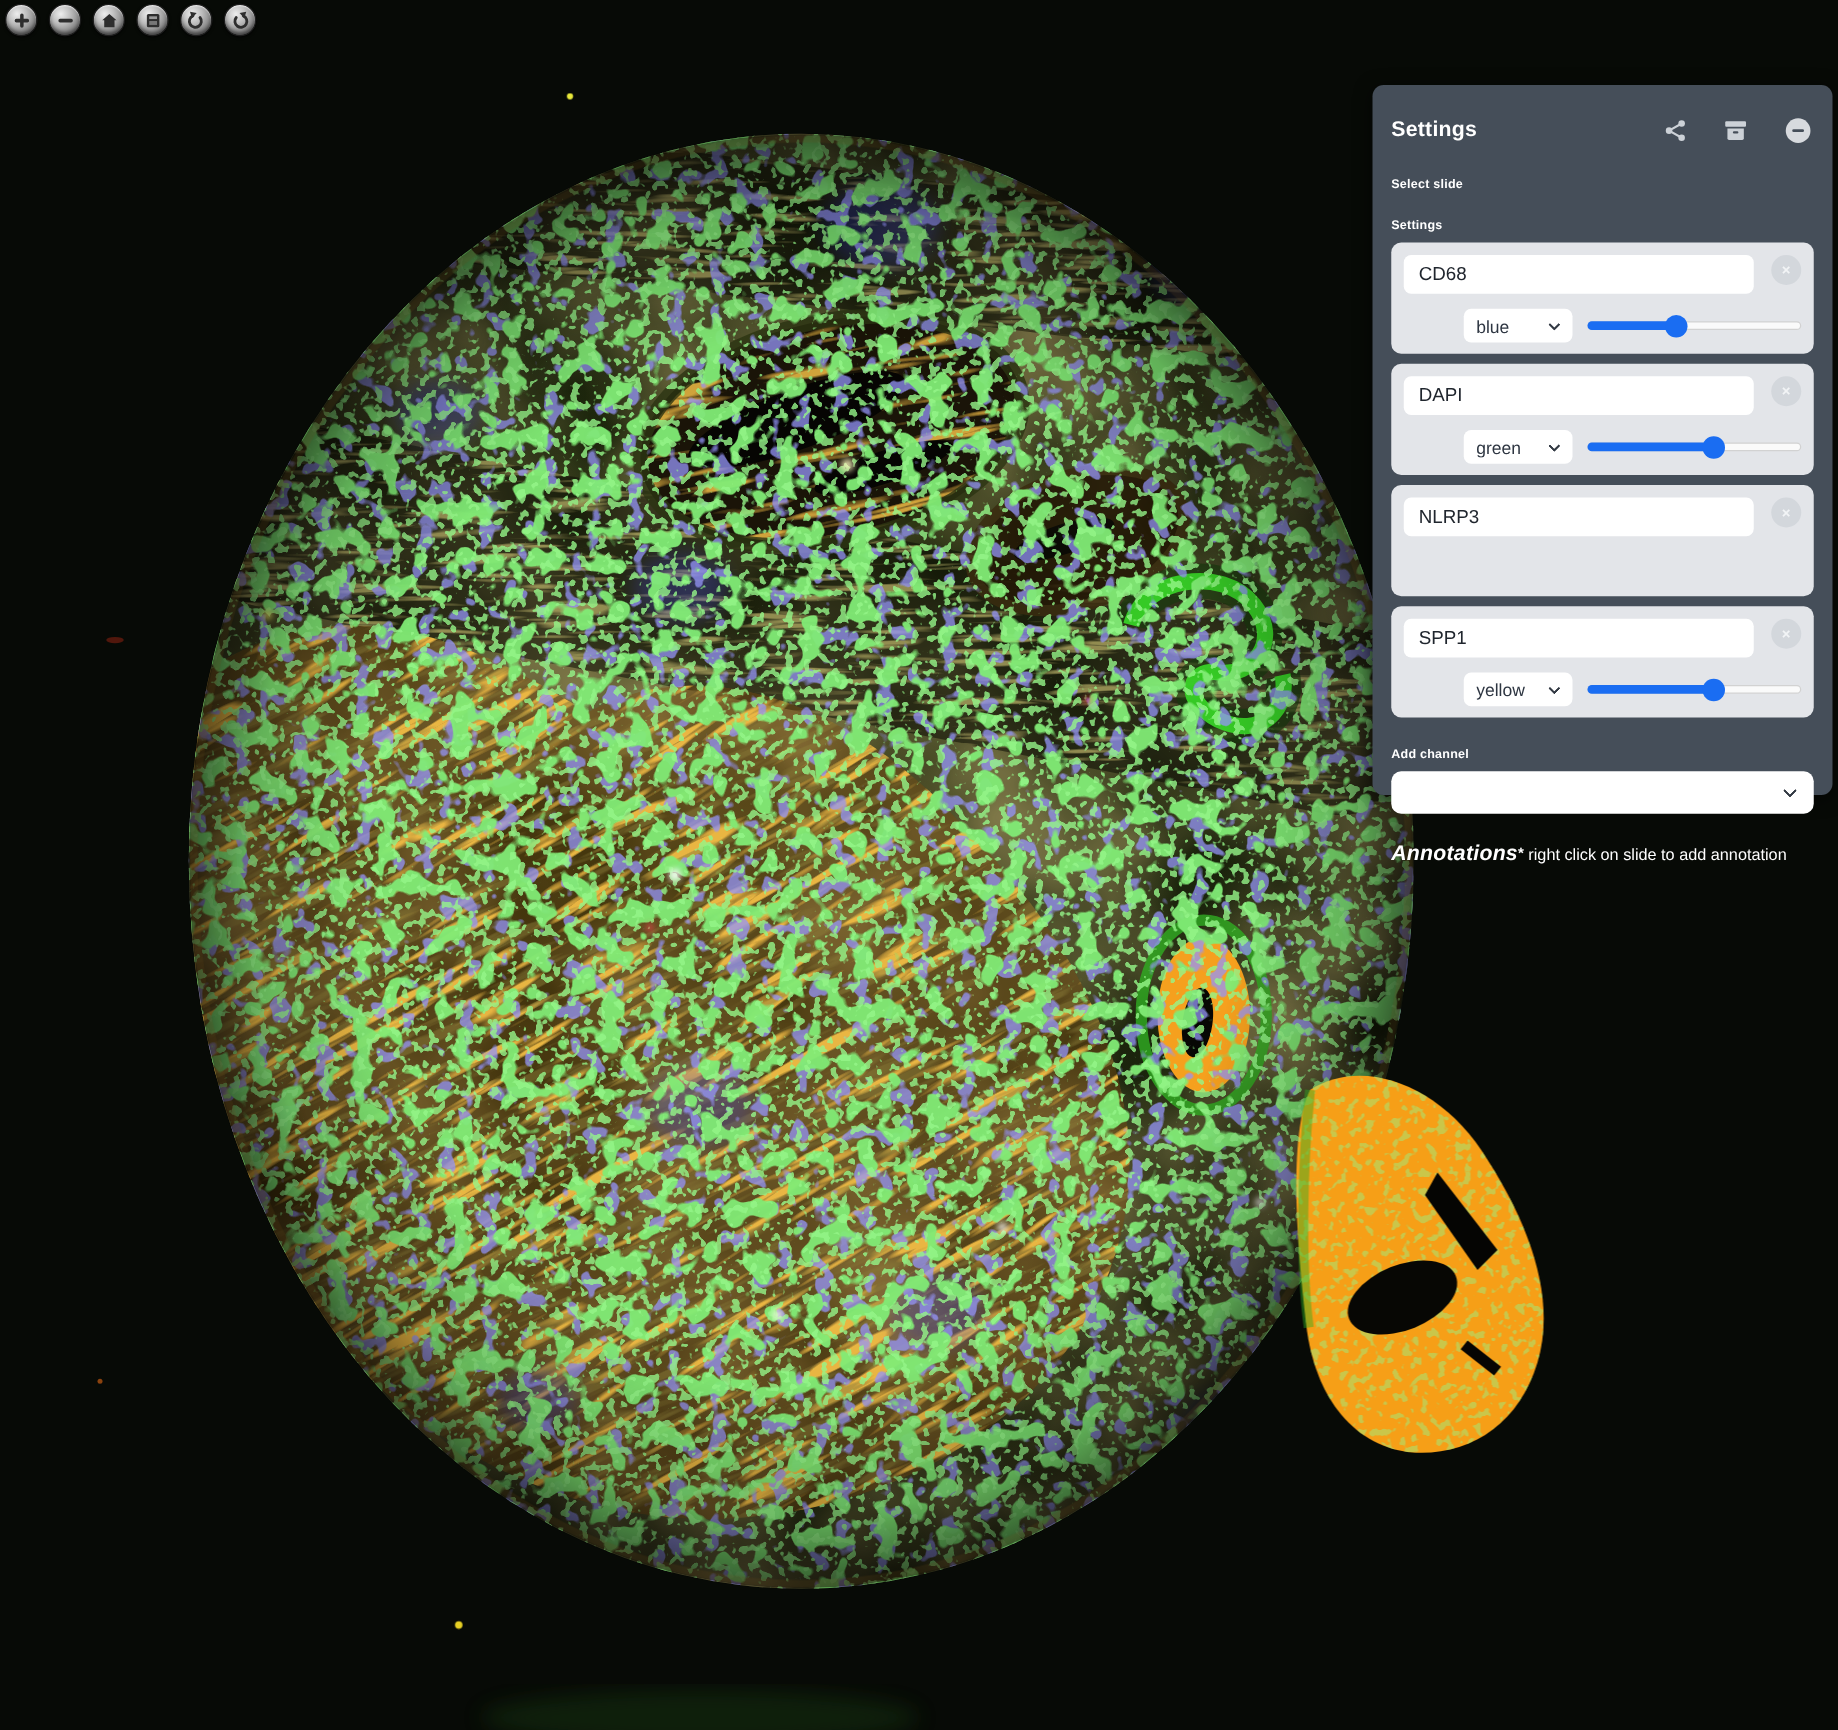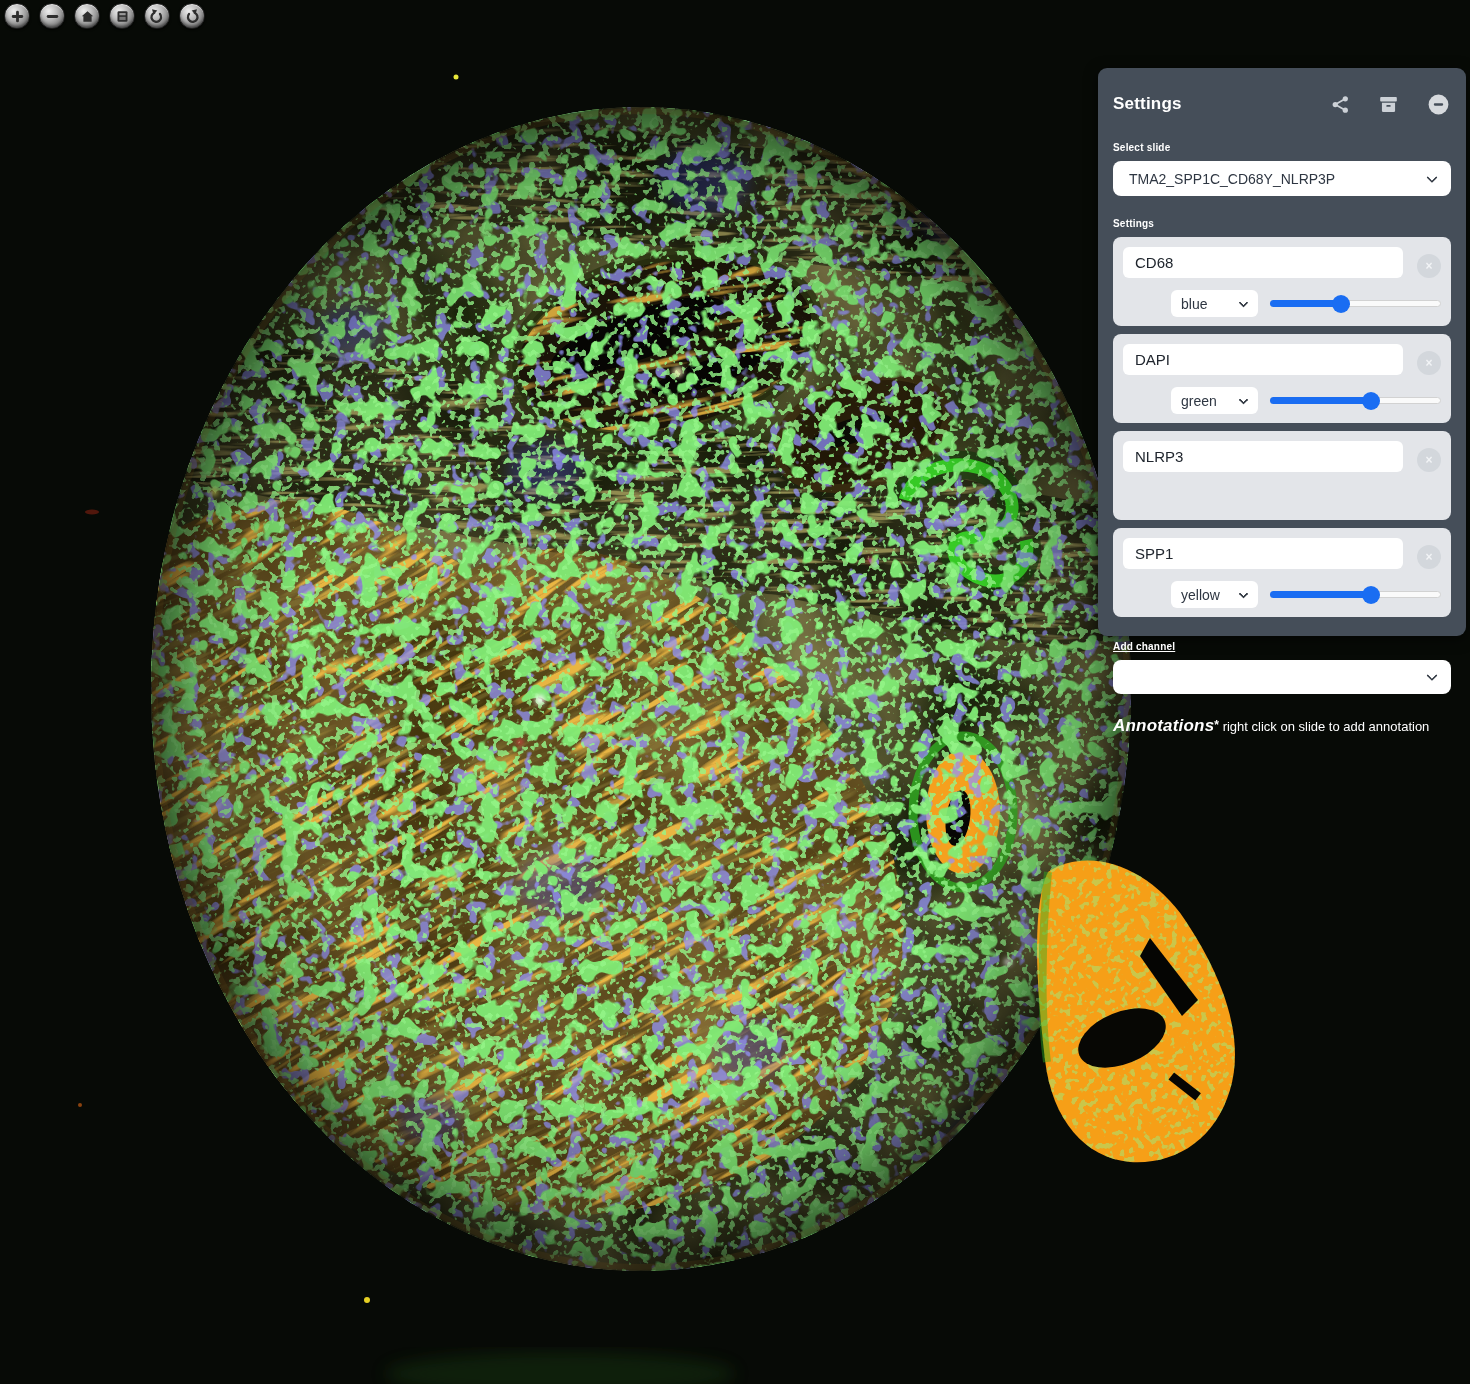--- a/index.html
+++ b/index.html
@@ -43,21 +43,21 @@
   .add-select{height:34px;}
   .chev{
     position:absolute;right:15px;top:50%;width:8px;height:8px;
     border-right:2.4px solid #333a44;border-bottom:2.4px solid #333a44;
     transform:translateY(-68%) rotate(45deg);border-radius:1px;pointer-events:none;
   }
   
   .card{
     background:#e3e5e9;border-radius:8px;padding:10px;margin-bottom:8px;height:89px;
   }
-  .card-row1{display:flex;align-items:flex-end;gap:14px;}
+  .card-row1{display:flex;align-items:flex-start;gap:14px;}
   .chan-name{
     flex:1;height:31px;border:none;outline:none;border-radius:6px;background:#fff;
     font-family:"Liberation Sans",sans-serif;font-size:15px;color:#20262e;padding:0 12px;min-width:0;
   }
   .chan-close{
     width:24px;height:24px;border-radius:50%;border:none;background:#d3d7dc;
     color:#f2f4f6;font-size:12px;font-weight:700;line-height:1;
     display:flex;align-items:center;justify-content:center;cursor:pointer;flex:0 0 auto;
   }
   .card-row2{display:flex;align-items:center;gap:12px;margin-top:12px;}
@@ -296,26 +296,20 @@
         <button class="icon-btn">
           <svg width="25" height="25" viewBox="0 0 24 24">
             <circle cx="12" cy="12" r="9.5" fill="#d7dade"></circle>
             <rect x="7.5" y="10.9" width="9" height="2.2" rx="1" fill="#454e59"></rect>
           </svg>
         </button>
       </div>
     </div>
 
     <label class="panel-label">Select slide</label>
-    <div class="select-wrap">
-      <select class="slide-select">
-        <option>TMA2_SPP1C_CD68Y_NLRP3P</option>
-      </select>
-      <span class="chev"></span>
-    </div>
 
     <label class="panel-label mt-lg" style="margin-bottom:8px;">Settings</label>
 
     <div class="card">
       <div class="card-row1">
         <input class="chan-name" value="CD68" style="">
         <button class="chan-close">
             <span>×</span>
           </button>
       </div>
@@ -380,21 +374,21 @@
         <div class="slider">
           <div class="slider-track">
             <div class="slider-fill" style="width: 60%;">
               <div class="slider-thumb"></div>
             </div>
           </div>
         </div>
       </div>
     </div>
 
-    <label class="panel-label" style="margin-top:24px;text-decoration:underline;">Add channel</label>
+    <label class="panel-label" style="margin-top:24px;">Add channel</label>
     <div class="select-wrap">
       <select class="add-select">
         <option></option>
       </select>
       <span class="chev"></span>
     </div>
 
     <p class="annotations">
       <span class="ann-title">Annotations</span><span class="ann-ast">*</span>
       <span>right click on slide to add annotation</span>

